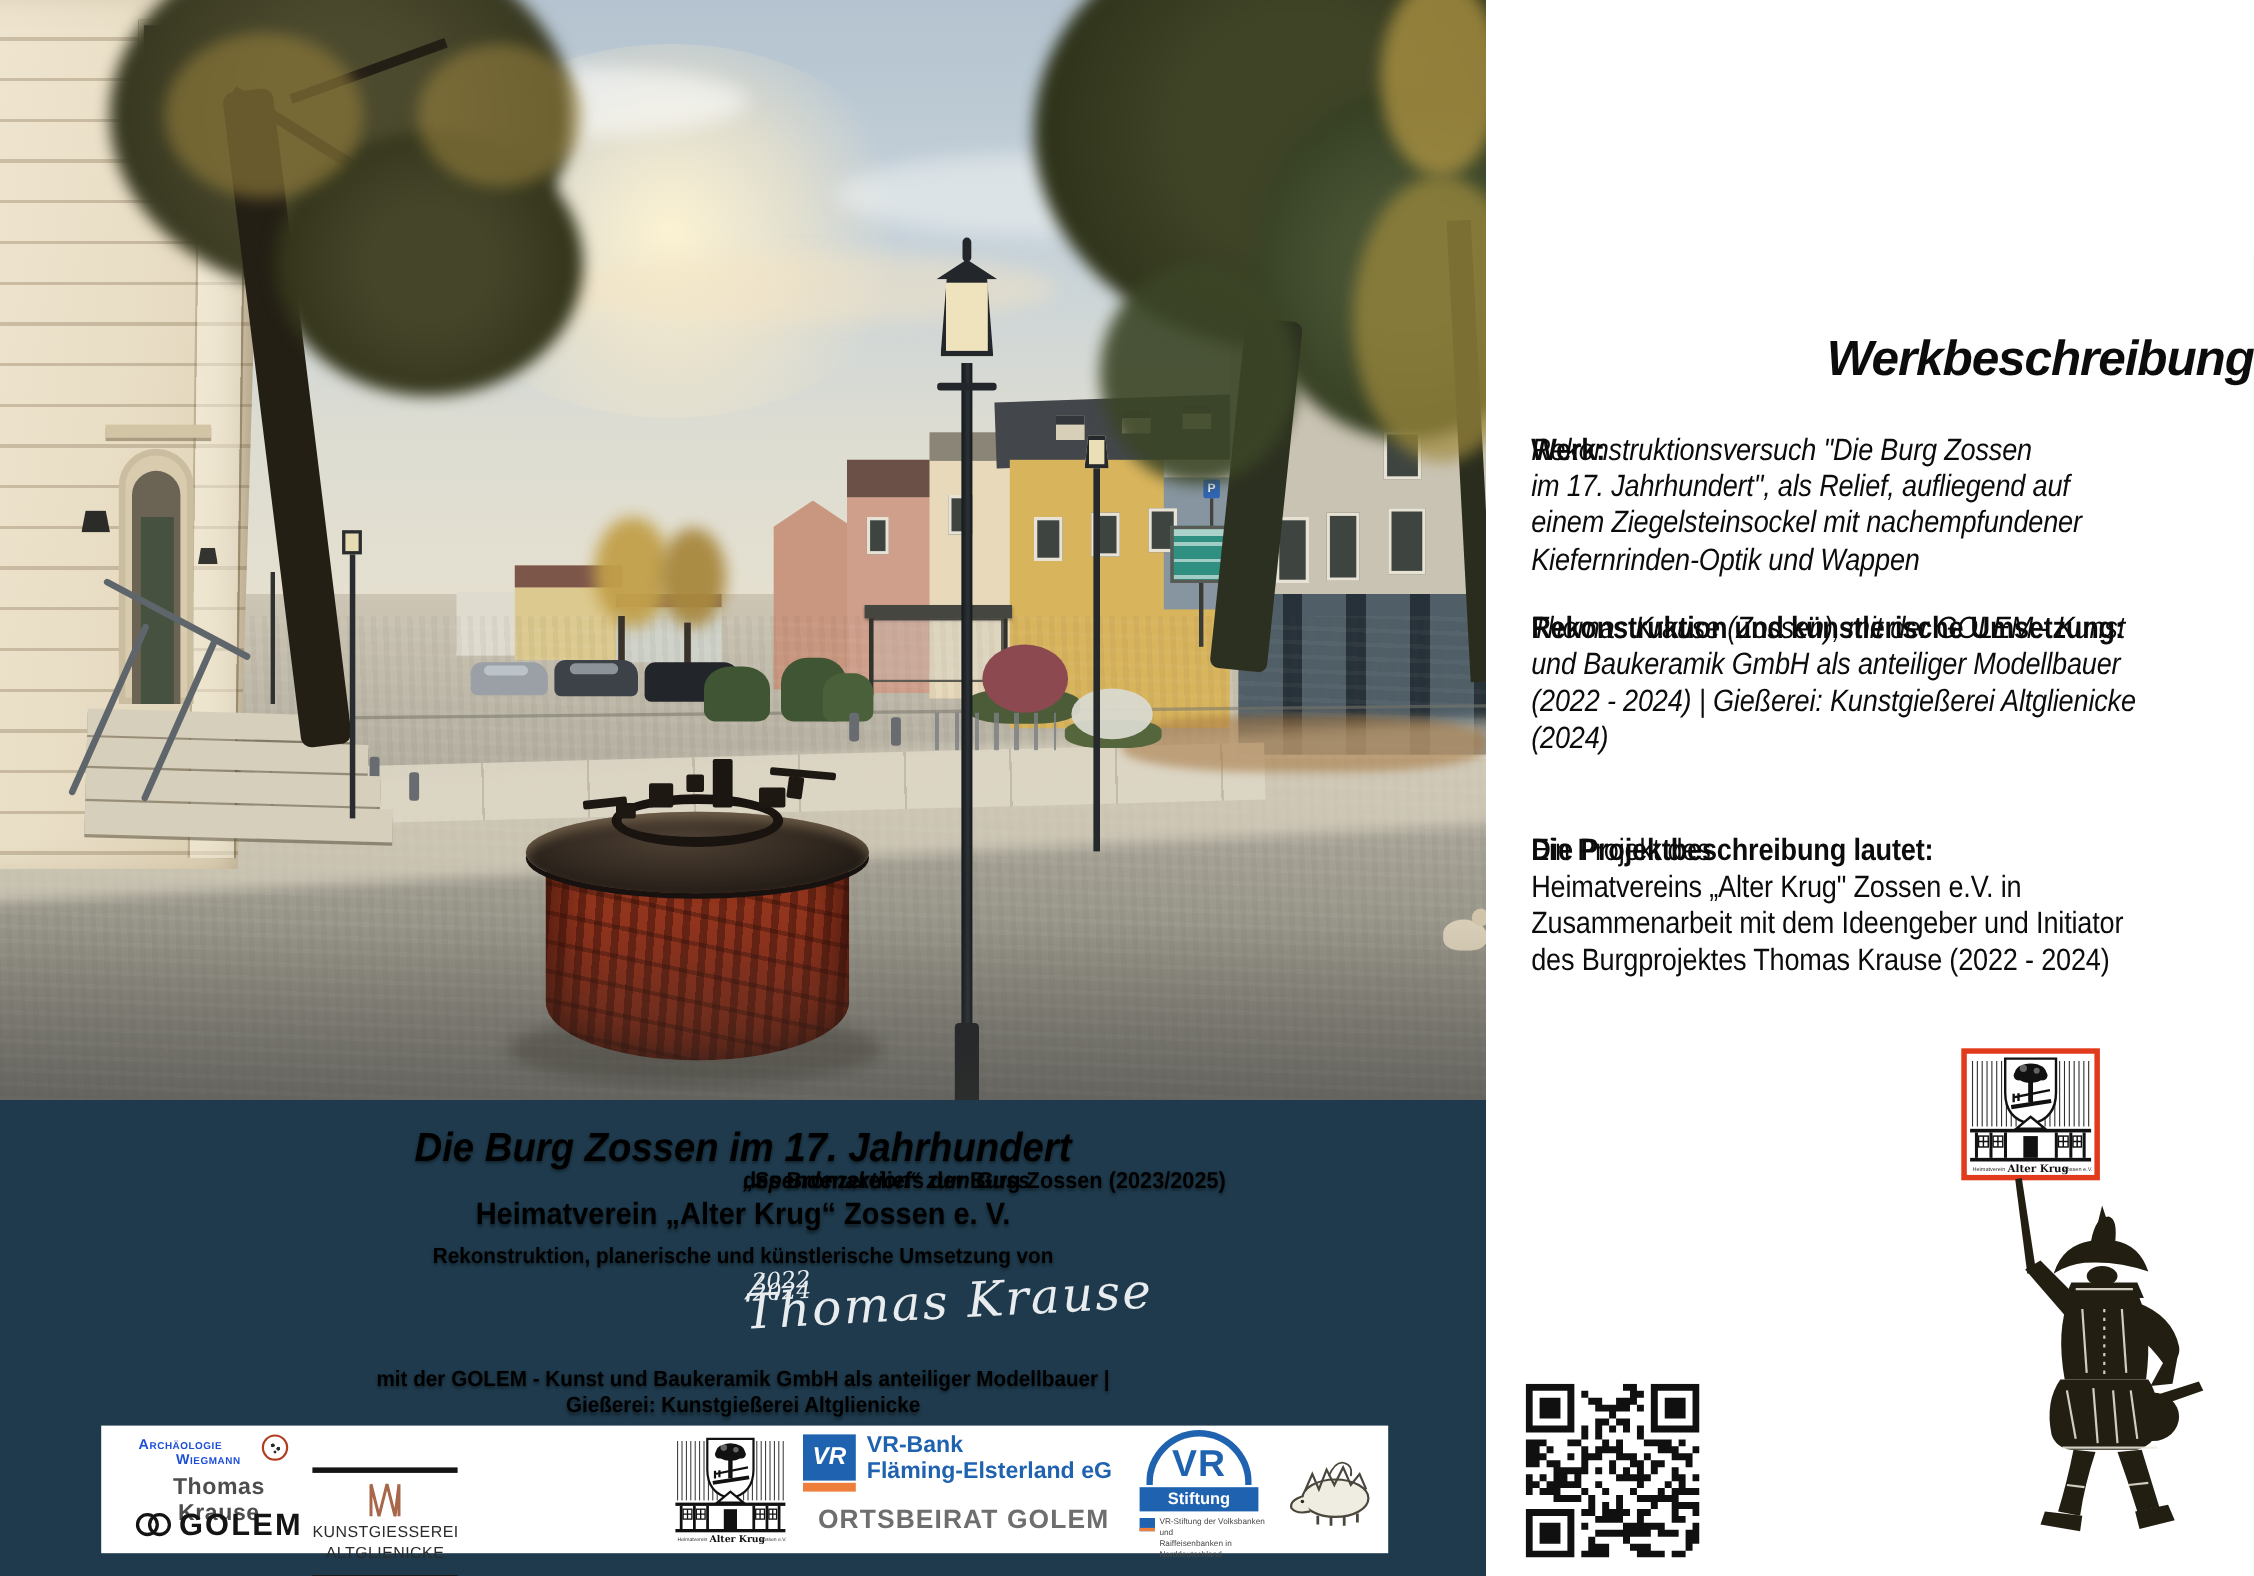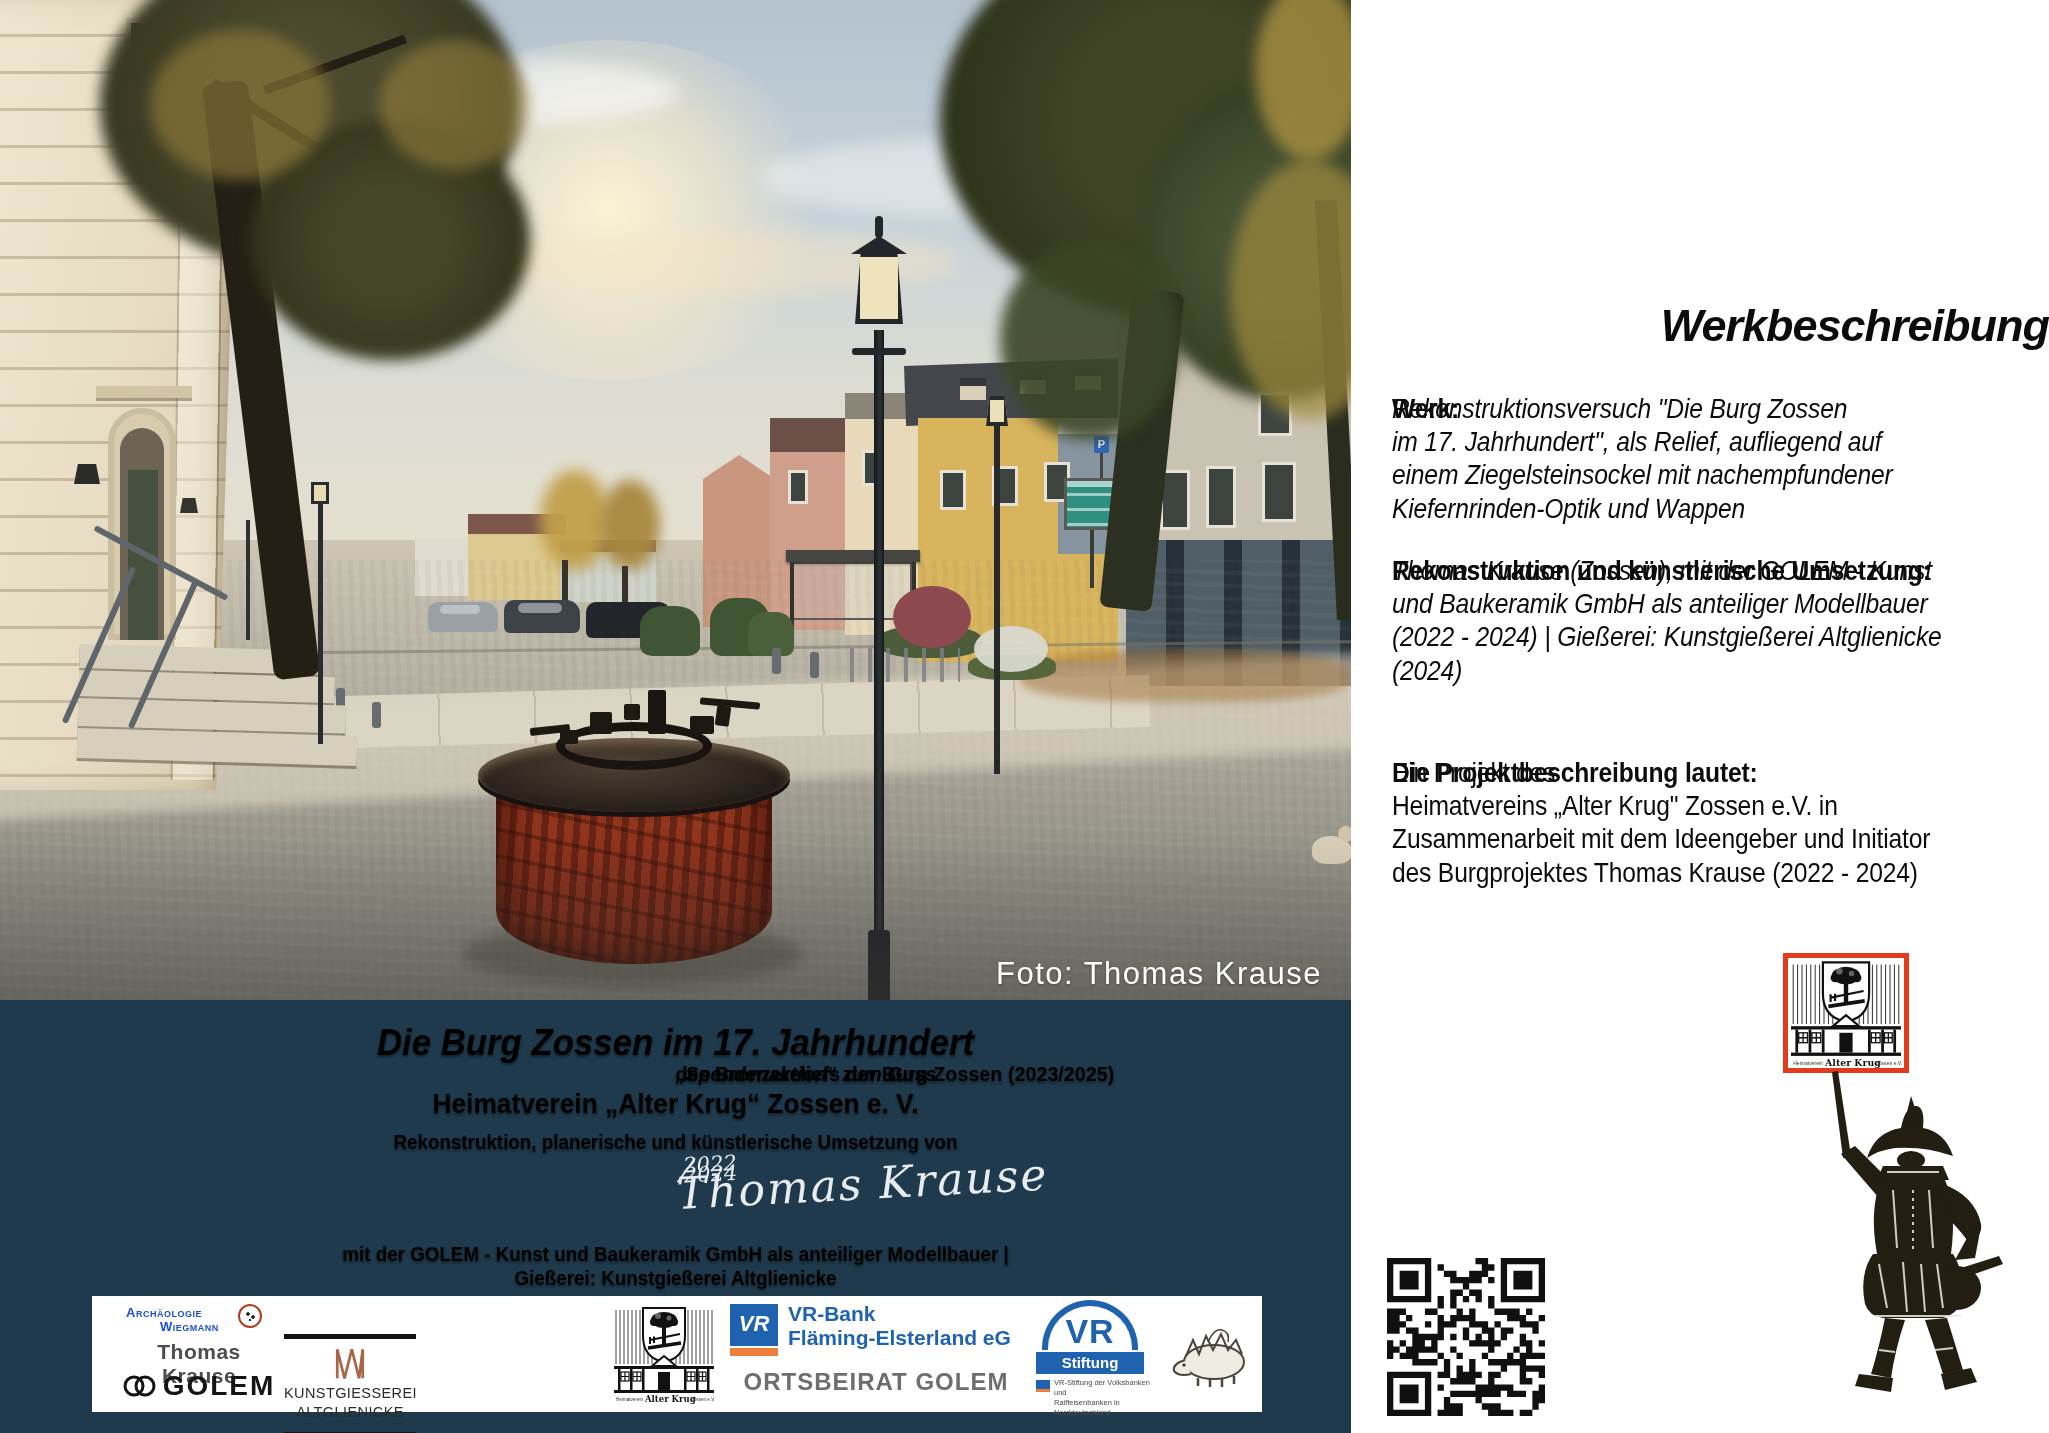--- a/index.html
+++ b/index.html
@@ -423,21 +423,20 @@
     <div class="mon-tower"></div>
     <div class="mon-bit mb1"></div>
     <div class="mon-bit mb2"></div>
     <div class="mon-bit mb3"></div>
     <div class="mon-bit mb4"></div>
     <div class="mon-bit mb5"></div>
     <div class="mon-bit mb6"></div>
     <div class="mon-bit mb7"></div>
 
     <div class="fg-shade"></div>
-    <div class="photo-credit">Foto: Thomas Krause</div>
   </div>
 
   <div id="banner" style="background:#1e3a4c;"></div>
   <div class="bn bn-title">Die Burg Zossen im 17. Jahrhundert</div>
   <div class="bn bn-sub">
       <i>„Spendenaktion“ zum Guss</i>
       <span> des Bronzereliefs der Burg Zossen (2023/2025)</span>
     </div>
   <div class="bn bn-assoc">Heimatverein „Alter Krug“ Zossen e. V.</div>
   <div class="bn bn-credit">Rekonstruktion, planerische und künstlerische Umsetzung von</div>

